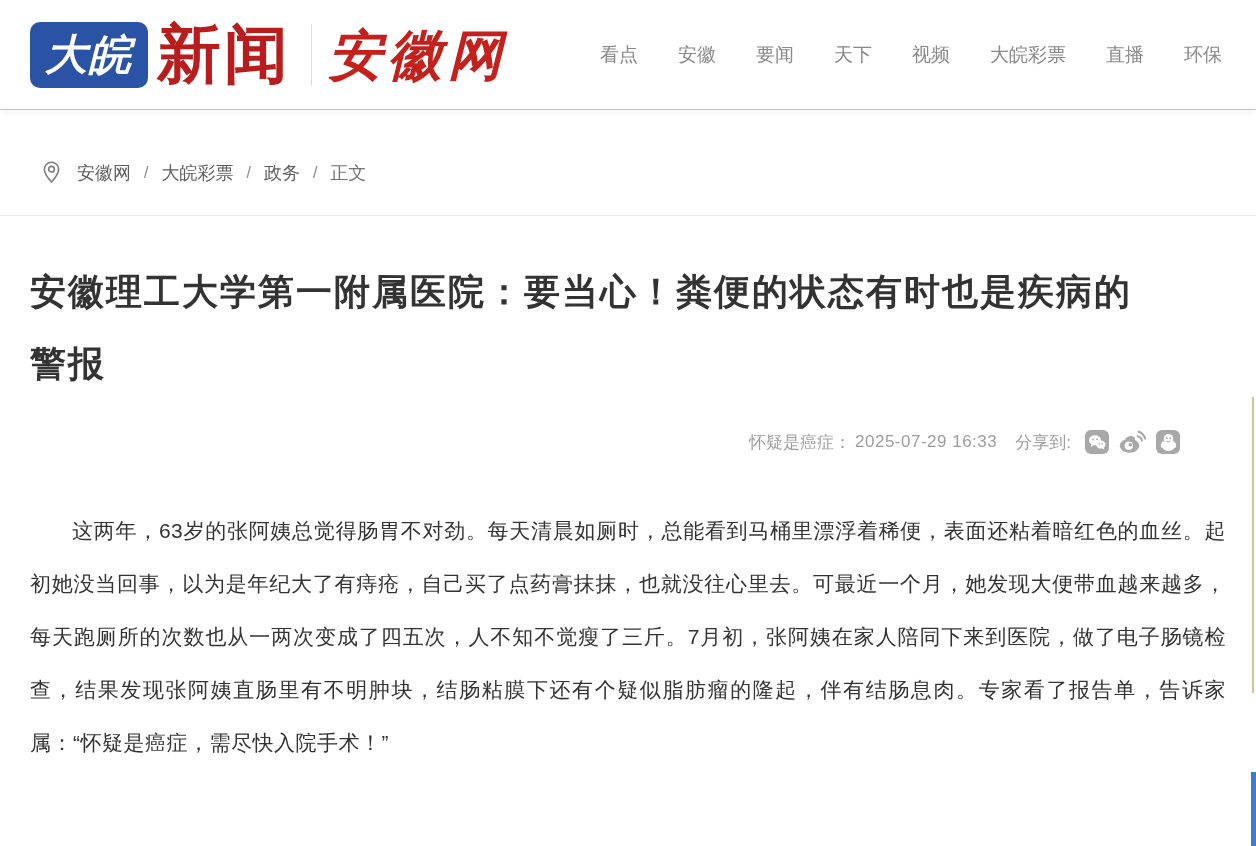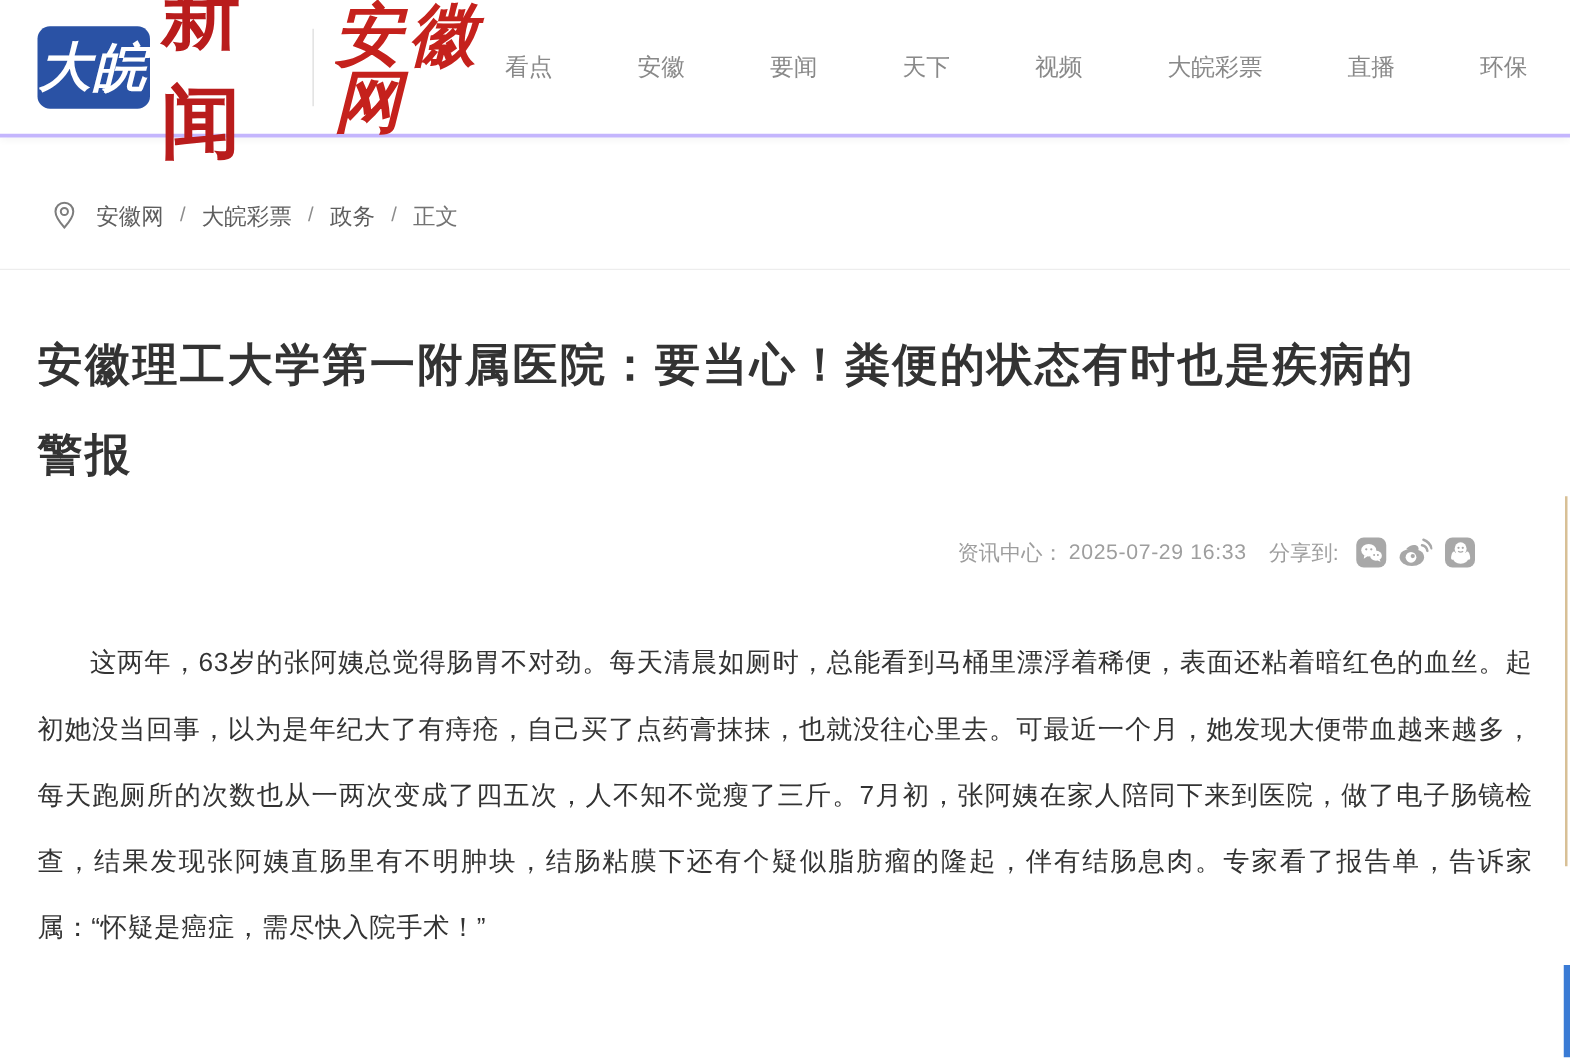--- a/index.html
+++ b/index.html
@@ -5,39 +5,39 @@
   * { margin:0; padding:0; box-sizing:border-box; }
   html,body { width:1256px; height:846px; }
   body {
     position:relative; overflow:hidden; background:#ffffff;
     font-family:"Liberation Sans", sans-serif; color:#333;
   }
 
   
   .header {
     height:110px; background:#fff; display:flex; align-items:center;
-    padding:0 30px 0 30px; border-bottom:3px solid #c4b5fd;
+    padding:0 30px 0 30px; border-bottom:1px solid #c4b5fd;
     box-shadow:0 3px 6px rgba(0,0,0,.045); position:relative; z-index:2;
   }
   .logo-group { display:flex; align-items:center; }
   .dawan-badge {
     width:118px; height:66px; background:#2a52a5; border-radius:10px;
     color:#fff; font-size:42px; font-weight:bold; font-style:italic;
     display:flex; align-items:center; justify-content:center; letter-spacing:2px;
     font-family:"DejaVu Serif", serif;
   }
   .dawan-news {
     font-size:64px; font-weight:900; color:#b91c1c; margin-left:9px; letter-spacing:3px;
   }
   .logo-divider { width:1px; height:62px; background:#dcdcdc; margin:0 16px 0 20px; }
   .site-name {
     font-size:54px; color:#c5211c; font-weight:bold; font-style:italic;
     font-family:"DejaVu Serif", serif; letter-spacing:6px; line-height:1;
   }
-  .nav { margin-left:auto; display:flex; gap:68px; font-size:19px; color:#898989; padding-right:4px; white-space:nowrap; }
+  .nav { margin-left:auto; display:flex; gap:40px; font-size:19px; color:#898989; padding-right:4px; white-space:nowrap; }
   .nav-item { cursor:pointer; }
 
   
   .breadcrumb-bar {
     height:106px; border-bottom:1px solid #ededed; background:#fff;
     display:flex; align-items:center; padding:20px 0 0 42px;
   }
   .breadcrumb { display:flex; align-items:center; gap:13px; font-size:18px; color:#5e5e5e; }
   .pin-icon { display:flex; align-items:center; margin-right:3px; }
   .crumb-sep { color:#8c8c8c; font-size:16px; }
@@ -110,21 +110,21 @@
     <span>政务</span>
     <span class="crumb-sep">/</span>
     <span class="crumb-current">正文</span>
   </div>
 </div>
 
 <div class="article">
   <h1 class="article-title">安徽理工大学第一附属医院：要当心！粪便的状态有时也是疾病的警报</h1>
 
   <div class="meta-row">
-    <span>资讯中心：</span>
+    <span>怀疑是癌症：</span>
     <span class="meta-time">2025-07-29 16:33</span>
     <span>分享到:</span>
     <span class="share-icons">
       <span class="icon-box">
         <svg width="18" height="16" viewBox="0 0 18 16">
           <ellipse cx="7" cy="6.2" rx="6" ry="5" fill="#fff"></ellipse>
           <path d="M3.5 10 L3 13 L6 11" fill="#fff"></path>
           <ellipse cx="12.8" cy="10.6" rx="4.7" ry="4" fill="#fff"></ellipse>
           <path d="M15.8 13.5 L16.4 15.4 L13.8 14.2" fill="#fff"></path>
           <circle cx="5" cy="5.4" r=".9" fill="#a8a8a8"></circle>

